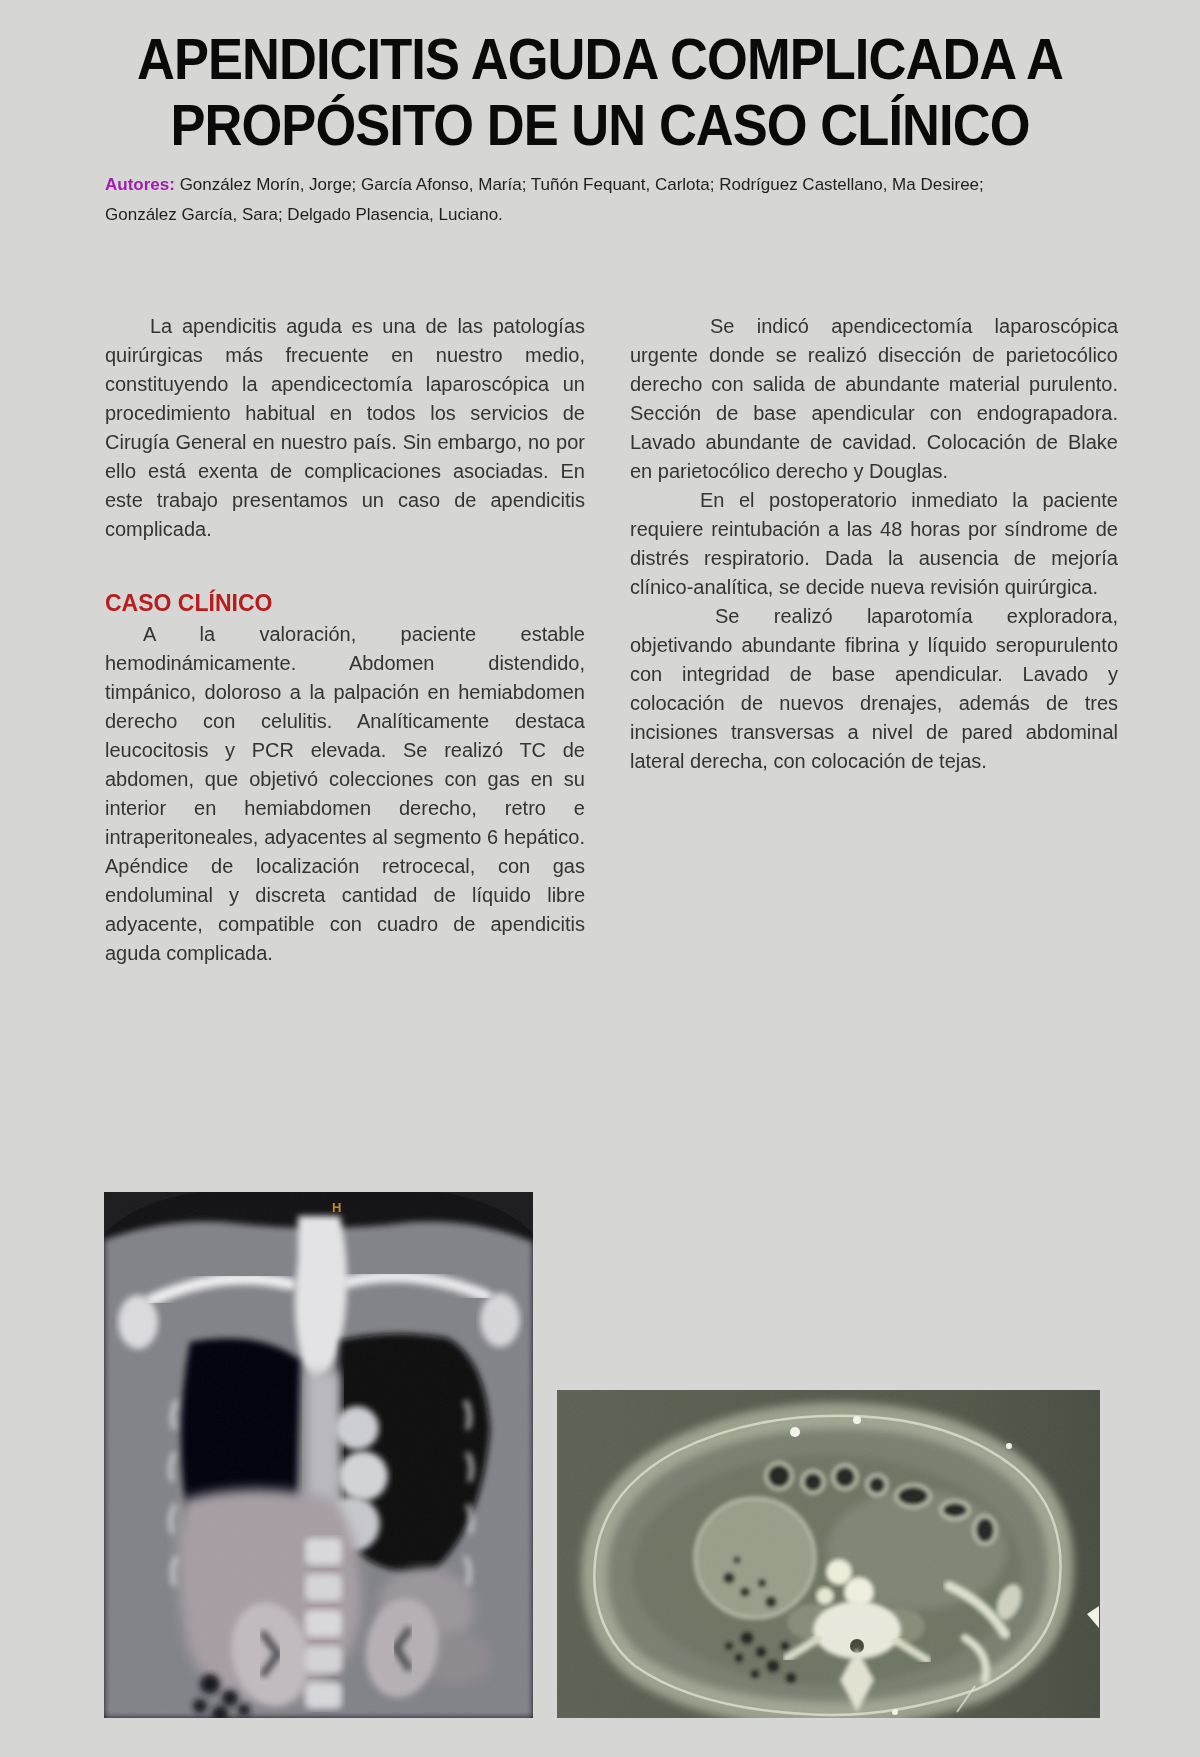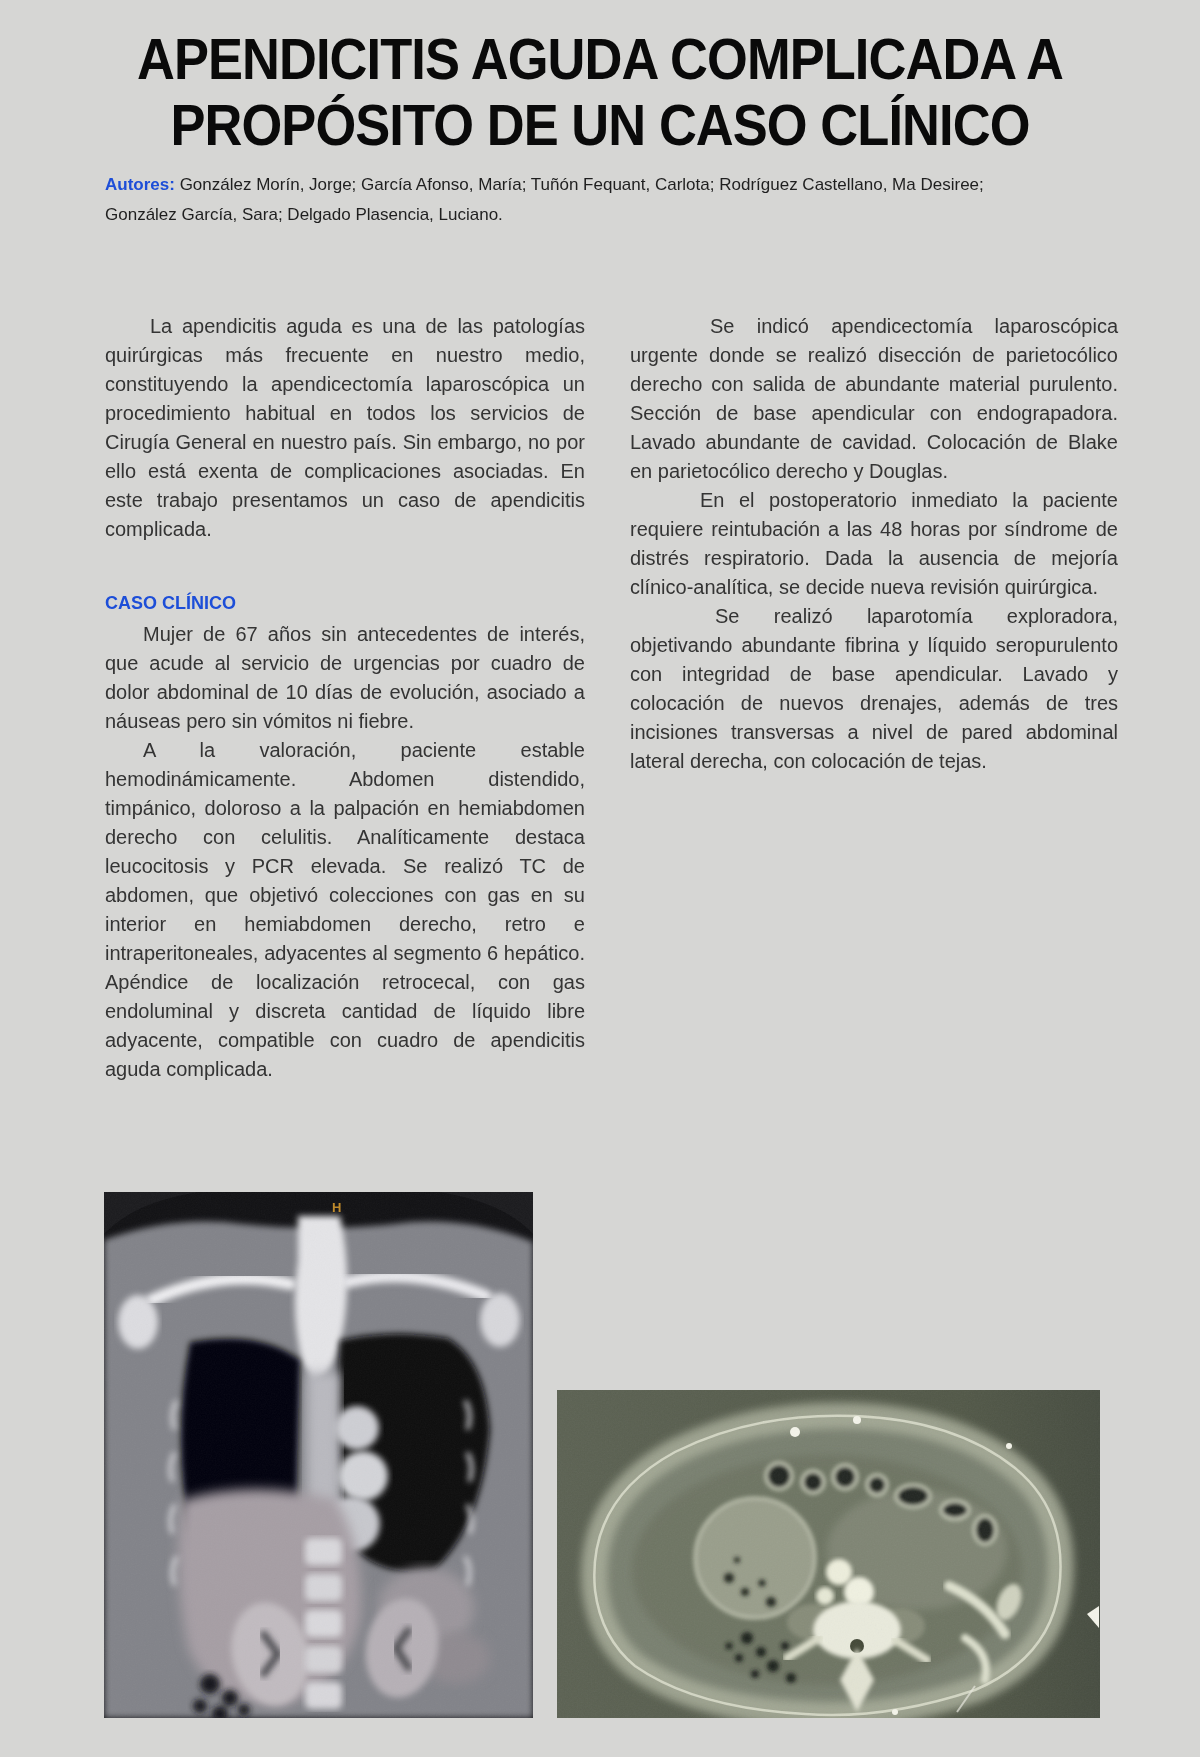--- a/index.html
+++ b/index.html
@@ -11,31 +11,31 @@
   
   .title-block { position:absolute; top:26px; left:0; width:1200px; text-align:center; }
   .title-line {
     display:block; font-weight:bold; color:#0a0a0a;
     font-size:57px; line-height:66px; letter-spacing:-1px;
     transform:scaleX(0.92); transform-origin:50% 50%; white-space:nowrap;
   }
   .meta { position:absolute; left:105px; top:170px; width:945px; font-size:17px; line-height:30px; color:#1f1f1f; }
   .meta p { margin:0; }
   .meta p + p { margin-top:9px; }
-  .meta b { color:#1d4ed8; }
+  .meta b { color:#a21caf; }
   
   .col {
     position:absolute; top:312px; font-size:20px; line-height:29px;
     text-align:justify; color:#343434;
   }
   .col-left  { left:105px; width:480px; }
   .col-right { left:630px; width:488px; }
   .col p { margin:0; }
   .h2 {
-    font-weight:bold; font-size:18px; color:#1d4ed8; text-align:left;
+    font-weight:bold; font-size:23px; color:#b91c1c; text-align:left;
     line-height:30px; margin:0;
   }
   .h2.case       { margin-top:44px; margin-bottom:2px; }
   .h2.conclusion { margin-top:52px; margin-bottom:2px; }
   .i45 { text-indent:45px; } .i38 { text-indent:38px; }
   .i80 { text-indent:80px; } .i70 { text-indent:70px; }
   .i85 { text-indent:85px; } .i55 { text-indent:55px; }
   .i25 { text-indent:25px; }
   
   .figure { position:absolute; overflow:hidden; }
@@ -53,21 +53,20 @@
     <span class="title-line">PROPÓSITO DE UN CASO CLÍNICO</span>
   </div>
 
   <div class="meta">
     <p><b>Autores:</b> <span>González Morín, Jorge; García Afonso, María; Tuñón Fequant, Carlota; Rodríguez Castellano, Ma Desiree; González García, Sara; Delgado Plasencia, Luciano.</span></p>
   </div>
 
   <div class="col col-left">
     <p class="i45">La apendicitis aguda es una de las patologías quirúrgicas más frecuente en nuestro medio, constituyendo la apendicectomía laparoscópica un procedimiento habitual en todos los servicios de Cirugía General en nuestro país. Sin embargo, no por ello está exenta de complicaciones asociadas. En este trabajo presentamos un caso de apendicitis complicada.</p>
     <p class="h2 case">CASO CLÍNICO</p>
-    <p class="i38">Mujer de 67 años sin antecedentes de interés, que acude al servicio de urgencias por cuadro de dolor abdominal de 10 días de evolución, asociado a náuseas pero sin vómitos ni fiebre.</p>
     <p class="i38">A la valoración, paciente estable hemodinámicamente. Abdomen distendido, timpánico, doloroso a la palpación en hemiabdomen derecho con celulitis. Analíticamente destaca leucocitosis y PCR elevada. Se realizó TC de abdomen, que objetivó colecciones con gas en su interior en hemiabdomen derecho, retro e intraperitoneales, adyacentes al segmento 6 hepático. Apéndice de localización retrocecal, con gas endoluminal y discreta cantidad de líquido libre adyacente, compatible con cuadro de apendicitis aguda complicada.</p>
   </div>
 
   <div class="col col-right">
     <p class="i80">Se indicó apendicectomía laparoscópica urgente donde se realizó disección de parietocólico derecho con salida de abundante material purulento. Sección de base apendicular con endograpadora. Lavado abundante de cavidad. Colocación de Blake en parietocólico derecho y Douglas.</p>
     <p class="i70">En el postoperatorio inmediato la paciente requiere reintubación a las 48 horas por síndrome de distrés respiratorio. Dada la ausencia de mejoría clínico-analítica, se decide nueva revisión quirúrgica.</p>
     <p class="i85">Se realizó laparotomía exploradora, objetivando abundante fibrina y líquido seropurulento con integridad de base apendicular. Lavado y colocación de nuevos drenajes, además de tres incisiones transversas a nivel de pared abdominal lateral derecha, con colocación de tejas.</p>
   </div>
 
   <div class="figure fig-coronal">

